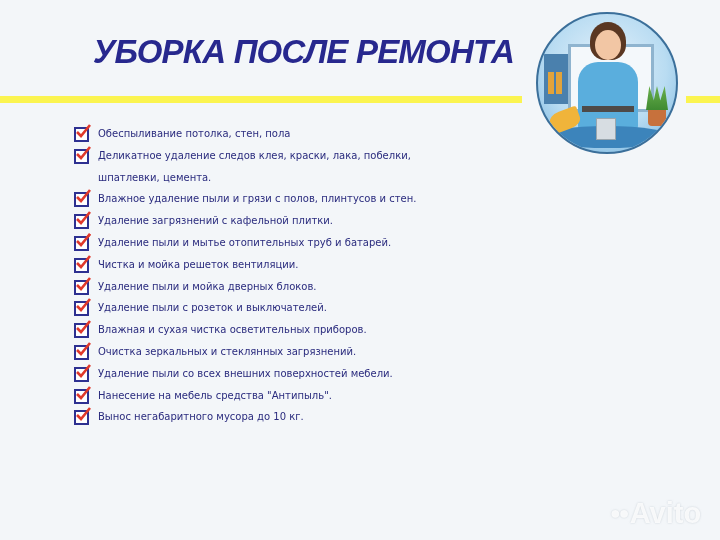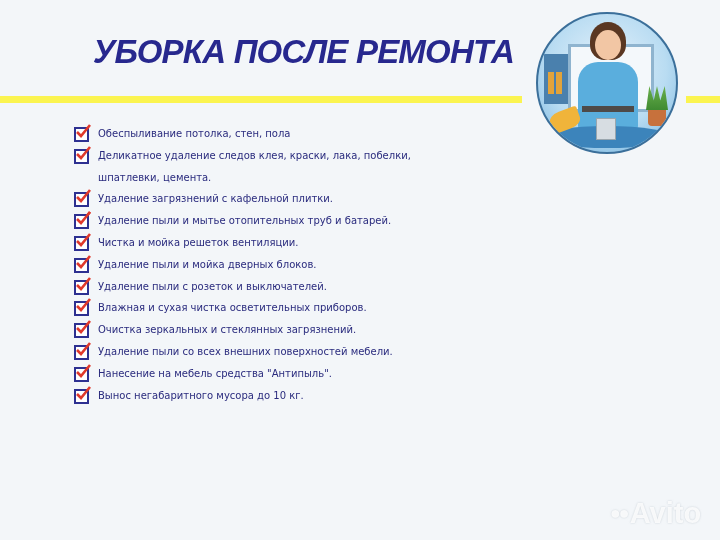--- a/index.html
+++ b/index.html
@@ -89,20 +89,25 @@
       </span><span>Обеспыливание потолка, стен, пола</span></li>
   <li><span class="chk">
         <svg width="16" height="14" viewBox="0 0 16 14">
           <path d="M2 8 L6 12 L15 1" stroke="#e0392b" stroke-width="2.6" fill="none"></path>
         </svg>
       </span><span>Деликатное удаление следов клея, краски, лака, побелки,</span><br><span>шпатлевки, цемента.</span></li>
   <li><span class="chk">
         <svg width="16" height="14" viewBox="0 0 16 14">
           <path d="M2 8 L6 12 L15 1" stroke="#e0392b" stroke-width="2.6" fill="none"></path>
         </svg>
+      </span><span>Влажное удаление пыли и грязи с полов, плинтусов и стен.</span></li>
+  <li><span class="chk">
+        <svg width="16" height="14" viewBox="0 0 16 14">
+          <path d="M2 8 L6 12 L15 1" stroke="#e0392b" stroke-width="2.6" fill="none"></path>
+        </svg>
       </span><span>Удаление загрязнений с кафельной плитки.</span></li>
   <li><span class="chk">
         <svg width="16" height="14" viewBox="0 0 16 14">
           <path d="M2 8 L6 12 L15 1" stroke="#e0392b" stroke-width="2.6" fill="none"></path>
         </svg>
       </span></li>
   <li><span class="chk">
         <svg width="16" height="14" viewBox="0 0 16 14">
           <path d="M2 8 L6 12 L15 1" stroke="#e0392b" stroke-width="2.6" fill="none"></path>
         </svg>

